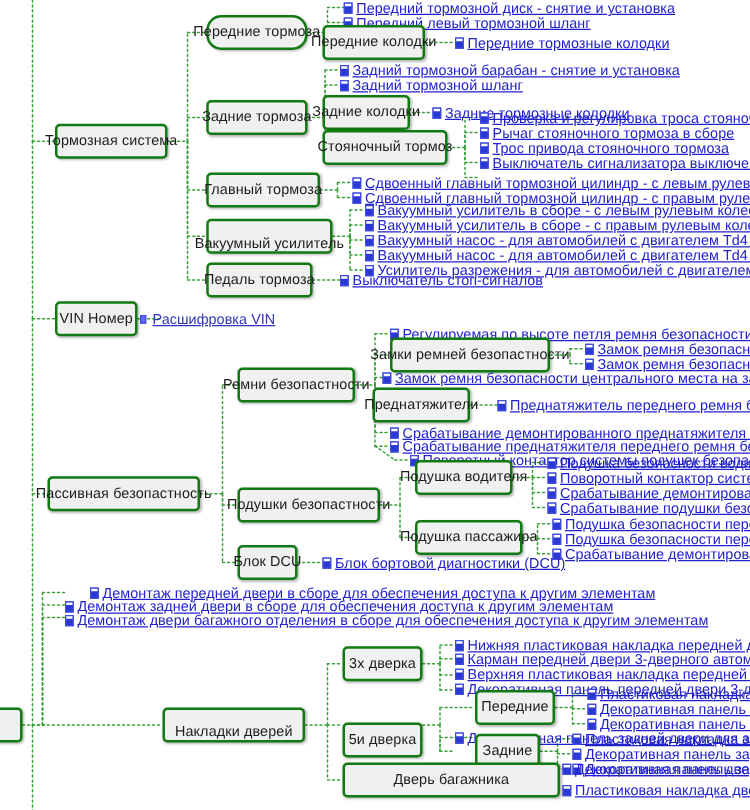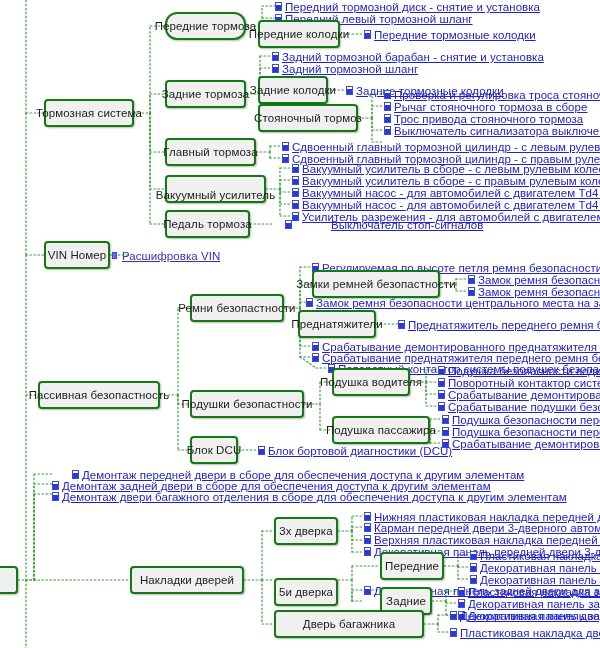--- a/index.html
+++ b/index.html
@@ -391,21 +391,21 @@
     <span class="ltxt">Вакуумный насос - для автомобилей с двигателем Td4 и АКП</span>
   </div>
   <div class="leaf" style="left:292px; top:210px;">
     <span class="doc-icon"></span>
     <span class="ltxt">Усилитель разрежения - для автомобилей с двигателем KV6</span>
   </div>
 
   <div class="node" style="left:165px; top:210px; width:85px;">
     <span class="lbl">Педаль тормоза</span>
   </div>
-  <div class="leaf" style="left:285px; top:218px;gap:36px;">
+  <div class="leaf" style="left:272px; top:218px;">
     <span class="doc-icon"></span>
     <span class="ltxt">Выключатель стоп-сигналов</span>
   </div>
 
   <div class="node" style="left:44px; top:241px; width:66px;">
     <span class="lbl">VIN Номер</span>
   </div>
   <div class="leaf plain" style="left:112px; top:249px;">
     <span class="doc-icon small"></span>
     <span class="ltxt">Расшифровка VIN</span>
@@ -472,21 +472,21 @@
     <span class="ltxt">Поворотный контактор системы подушек безопасности</span>
   </div>
   <div class="leaf" style="left:438px; top:388px;">
     <span class="doc-icon"></span>
     <span class="ltxt">Срабатывание демонтированной с автомобиля подушки безопасности</span>
   </div>
   <div class="leaf" style="left:438px; top:400px;">
     <span class="doc-icon"></span>
     <span class="ltxt">Срабатывание подушки безопасности на автомобиле</span>
   </div>
-  <div class="node" style="left:332px; top:416px; width:98px;">
+  <div class="node" style="left:332px; top:416px; width:86px;">
     <span class="lbl">Подушка пассажира</span>
   </div>
   <div class="leaf" style="left:442px; top:413px;">
     <span class="doc-icon"></span>
     <span class="ltxt">Подушка безопасности переднего пассажира</span>
   </div>
   <div class="leaf" style="left:442px; top:425px;">
     <span class="doc-icon"></span>
     <span class="ltxt">Подушка безопасности переднего пассажира в сборе</span>
   </div>
@@ -512,21 +512,21 @@
   </div>
   <div class="leaf" style="left:52px; top:479px;">
     <span class="doc-icon"></span>
     <span class="ltxt">Демонтаж задней двери в сборе для обеспечения доступа к другим элементам</span>
   </div>
   <div class="leaf" style="left:52px; top:490px;">
     <span class="doc-icon"></span>
     <span class="ltxt">Демонтаж двери багажного отделения в сборе для обеспечения доступа к другим элементам</span>
   </div>
 
-  <div class="node" style="left:130px; top:566px; width:114px;">
+  <div class="node" style="left:130px; top:566px; width:114px;align-items:flex-end;">
     <span class="lbl">Накладки дверей</span>
   </div>
 
   <div class="node" style="left:274px; top:517px; width:64px;">
     <span class="lbl">3х дверка</span>
   </div>
   <div class="leaf" style="left:364px; top:510px;">
     <span class="doc-icon"></span>
     <span class="ltxt">Нижняя пластиковая накладка передней двери 3-дверного автомобиля</span>
   </div>
@@ -574,21 +574,21 @@
   </div>
   <div class="leaf" style="left:458px; top:597px;">
     <span class="doc-icon"></span>
     <span class="ltxt">Декоративная панель задней двери для автомобилей до 2001 г</span>
   </div>
   <div class="leaf" style="left:458px; top:609px;">
     <span class="doc-icon"></span>
     <span class="ltxt">Декоративная панель задней двери для автомобилей после 2001 г</span>
   </div>
 
-  <div class="node" style="left:274px; top:610px; width:150px;">
+  <div class="node" style="left:274px; top:610px; width:174px;">
     <span class="lbl">Дверь багажника</span>
   </div>
   <div class="leaf" style="left:450px; top:609px;">
     <span class="doc-icon"></span>
     <span class="ltxt">Декоративная панель двери багажного отделения</span>
   </div>
   <div class="leaf" style="left:450px; top:626px;">
     <span class="doc-icon"></span>
     <span class="ltxt">Пластиковая накладка двери багажного отделения</span>
   </div>

